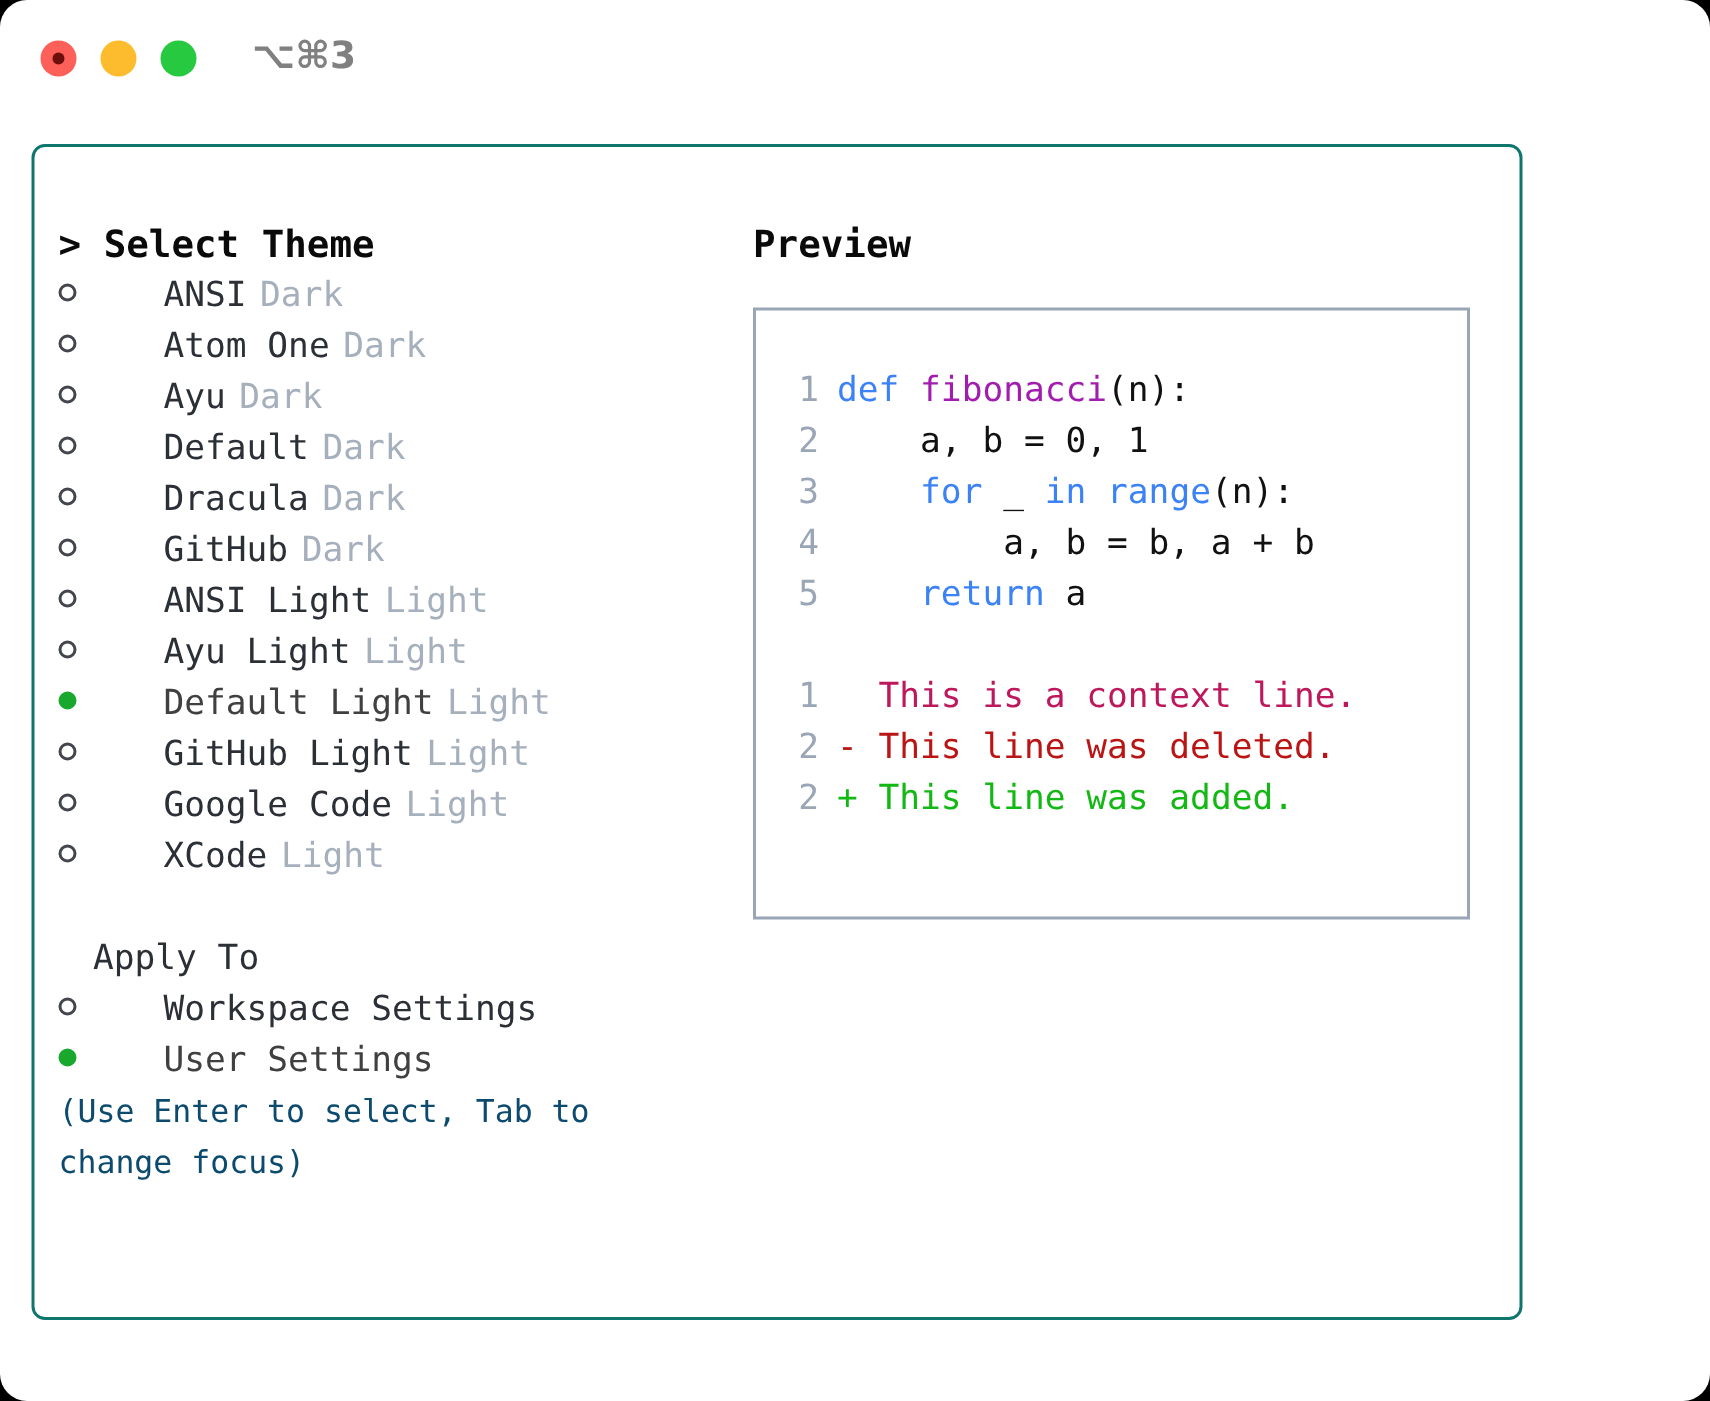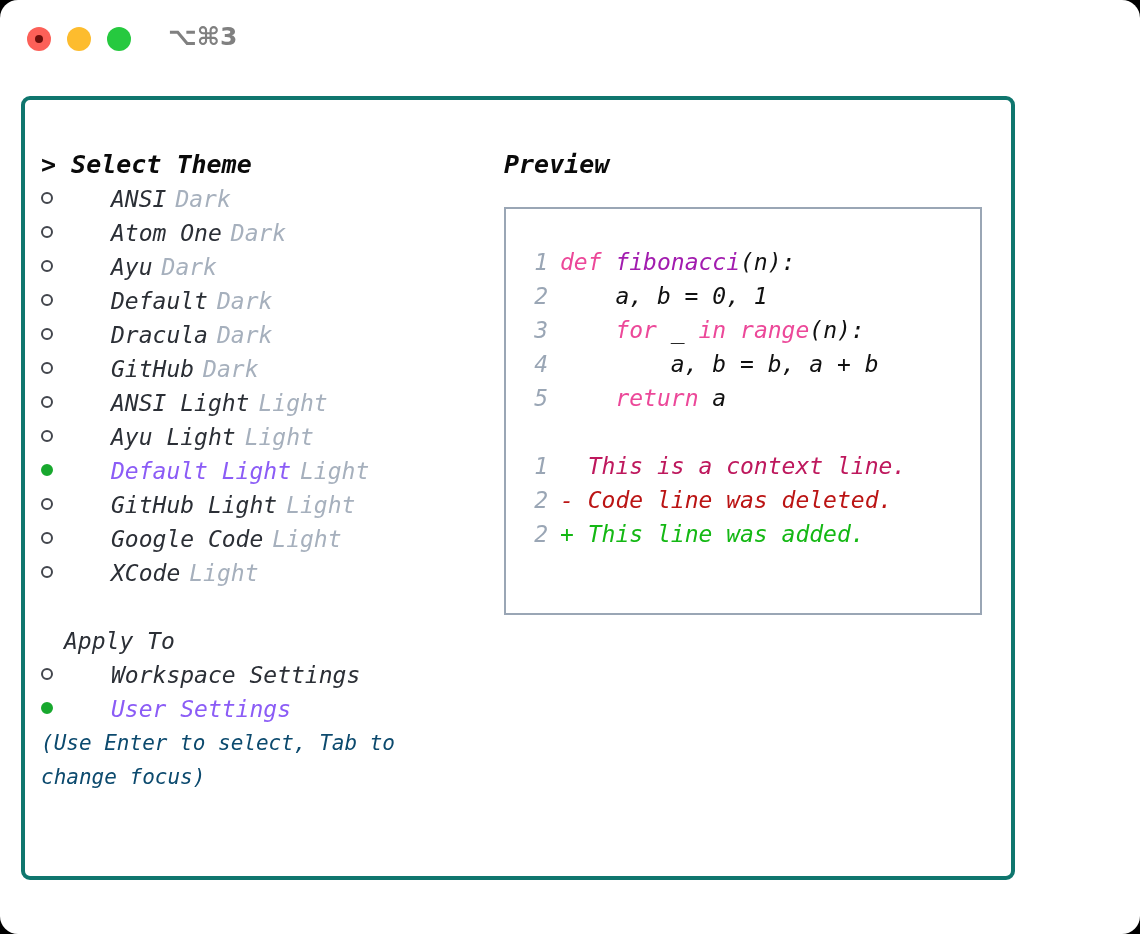--- a/index.html
+++ b/index.html
@@ -58,25 +58,24 @@
     letter-spacing: 0px;
     font-family: "DejaVu Sans", sans-serif;
   }
   
   .panel {
     position: absolute;
     left: 21px;
     top: 96px;
     width: 994px;
     height: 784px;
-    border: 4px solid #0f766e;
+    border: 2px solid #0f766e;
     border-radius: 9px;
     box-sizing: border-box;
     background: #fff;
-    font-style: italic;
   }
   
   .left-col {
     position: absolute;
     left: 16px;
     top: 48px;
     width: 450px;
   }
   .section-title {
     font-size: 25px;
@@ -106,21 +105,21 @@
   }
   .bullet.empty {
     border: 2px solid #43464d;
     background: transparent;
   }
   .bullet.filled {
     background: #18a82e;
     border: 2px solid #18a82e;
   }
   .opt-label { color: #2b2f36; margin-left: 47px; }
-  .opt-label.selected { color: #8b5cf6; }
+  .opt-label.selected { color: #404040; }
   .opt-tag {
     color: #a6b0bd;
     margin-left: 9px;
   }
   .group-title {
     font-size: 23px;
     color: #2b2f36;
     line-height: 34px;
     white-space: pre;
     padding-left: 23px;
@@ -163,21 +162,21 @@
     white-space: pre;
     padding-left: 20px;
   }
   .lineno {
     color: #9aa6b5;
     width: 22px;
     text-align: right;
     flex: none;
     margin-right: 12px;
   }
-  .tok-kw   { color: #ec4899; }
+  .tok-kw   { color: #3b82f6; }
   .tok-fn   { color: #a21caf; }
   .tok-plain{ color: #111111; }
   .blank-line { height: 34px; }
   .diff-ctx { color: #be185d; }
   .diff-del { color: #bb1414; }
   .diff-add { color: #14b814; }
 </style>
 </head>
 <body>
 
@@ -223,20 +222,20 @@
         <div id="code-sample">
             <div class="code-line"><span class="lineno">1</span><span><span class="tok-kw">def </span><span class="tok-fn">fibonacci</span><span class="tok-plain">(n):</span></span></div>
             <div class="code-line"><span class="lineno">2</span><span><span class="tok-plain">    a, b = 0, 1</span></span></div>
             <div class="code-line"><span class="lineno">3</span><span><span class="tok-plain">    </span><span class="tok-kw">for</span><span class="tok-plain"> _ </span><span class="tok-kw">in</span><span class="tok-plain"> </span><span class="tok-kw">range</span><span class="tok-plain">(n):</span></span></div>
             <div class="code-line"><span class="lineno">4</span><span><span class="tok-plain">        a, b = b, a + b</span></span></div>
             <div class="code-line"><span class="lineno">5</span><span><span class="tok-plain">    </span><span class="tok-kw">return</span><span class="tok-plain"> a</span></span></div>
           </div>
         <div class="blank-line"></div>
         <div id="diff-sample">
             <div class="code-line"><span class="lineno">1</span><span class="diff-ctx">  </span><span class="diff-ctx">This is a context line.</span></div>
-            <div class="code-line"><span class="lineno">2</span><span class="diff-del">- </span><span class="diff-del">Code line was deleted.</span></div>
+            <div class="code-line"><span class="lineno">2</span><span class="diff-del">- </span><span class="diff-del">This line was deleted.</span></div>
             <div class="code-line"><span class="lineno">2</span><span class="diff-add">+ </span><span class="diff-add">This line was added.</span></div>
           </div>
       </div>
     </div>
 
   </div>
 </div>
 
 </body></html>

